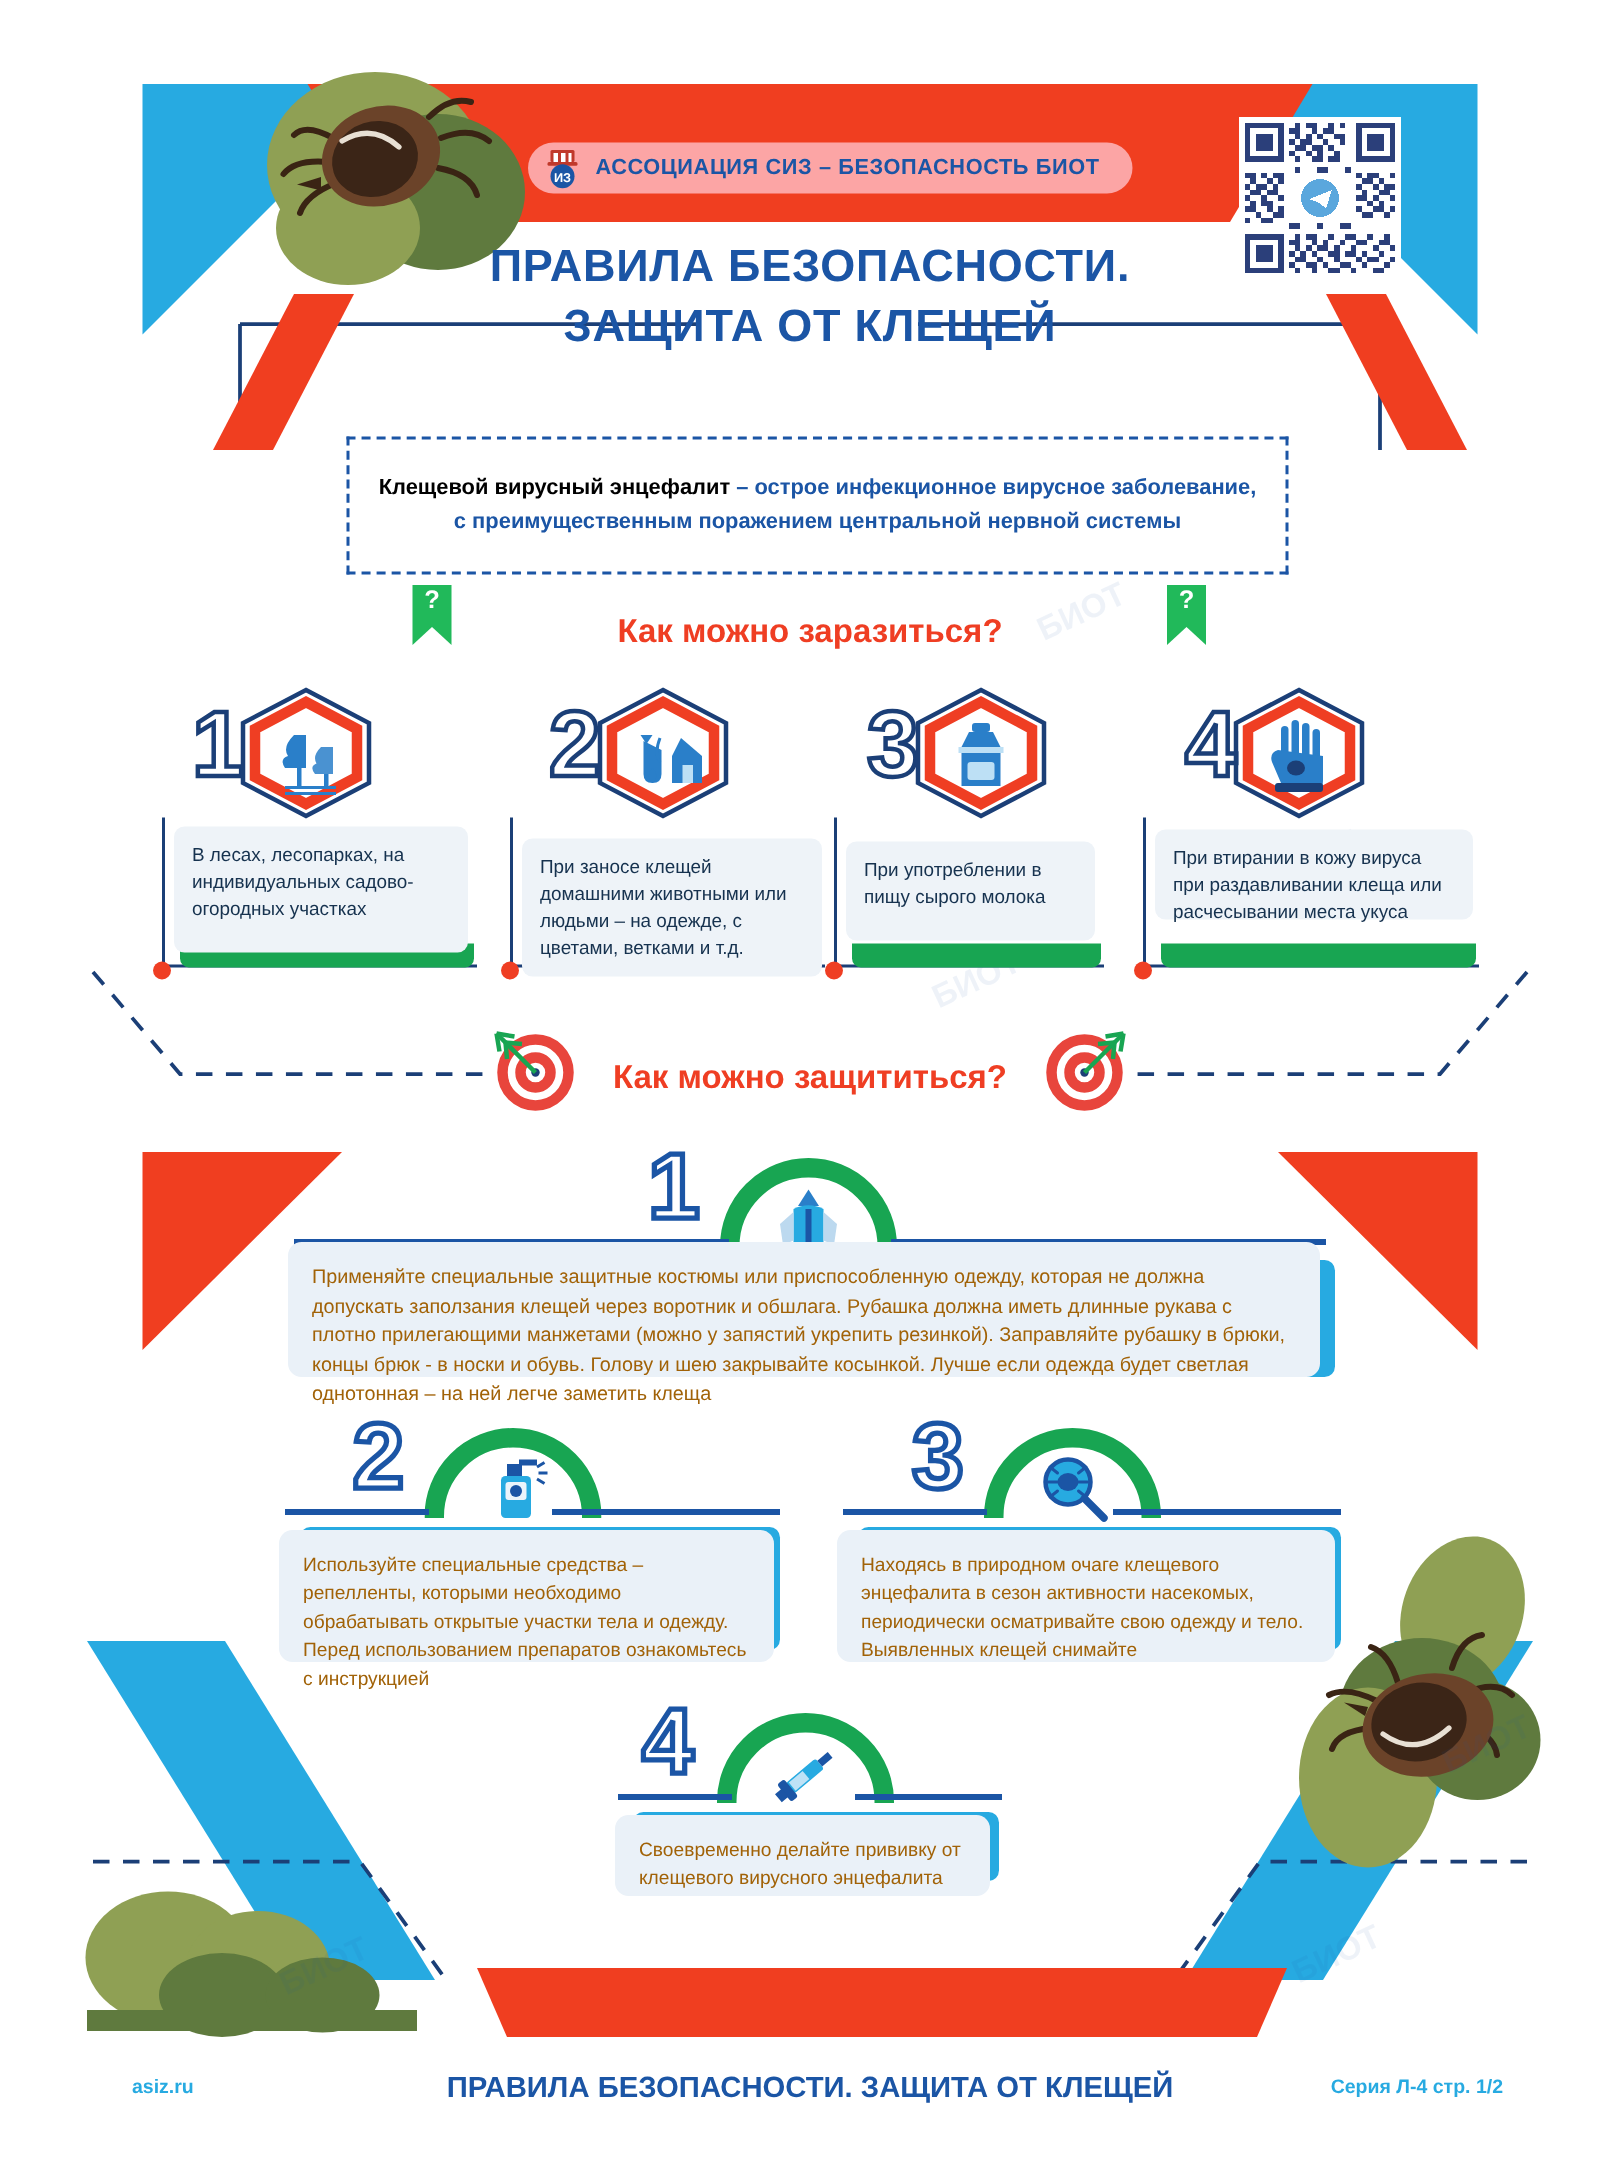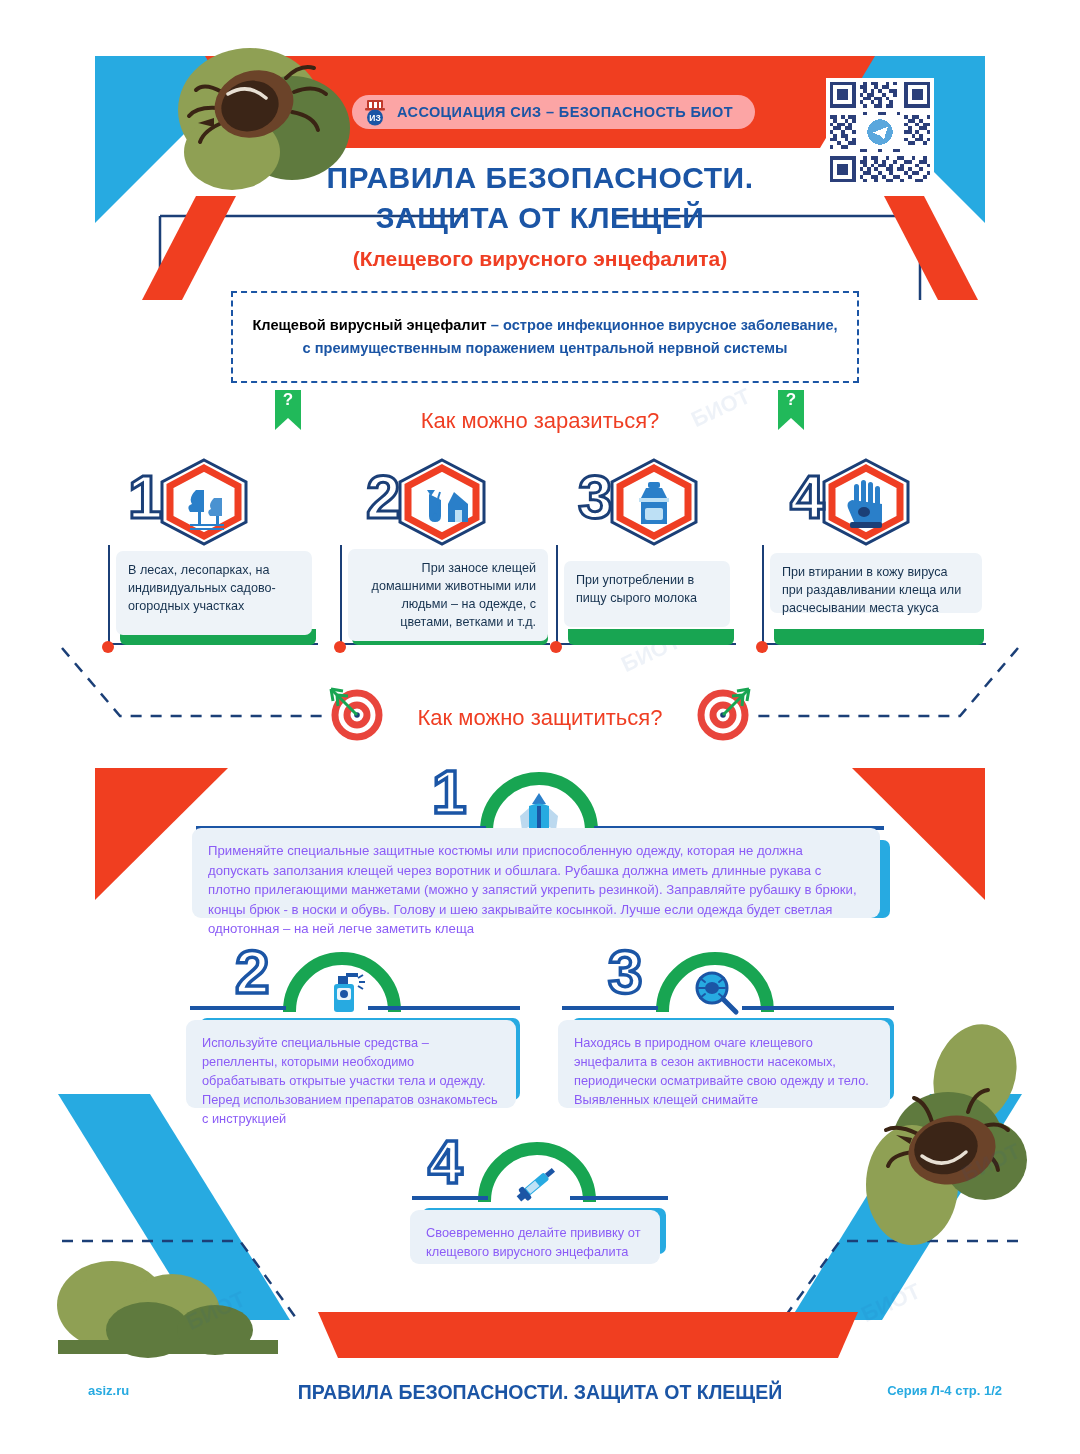--- a/index.html
+++ b/index.html
@@ -41,21 +41,21 @@
     position:absolute;left:231px;top:291px;width:628px;height:92px;
     border:2px dashed #1b55a5;box-sizing:border-box;
     display:flex;align-items:center;justify-content:center;text-align:center;
   }
   .def-box p{margin:0;font-size:14.6px;line-height:23px;color:#1b55a5;font-weight:bold;}
   .def-box .hl{color:#000000;}
 
   
   .sec-head{
     position:absolute;width:1080px;text-align:center;
-    color:#ef3e23;font-weight:normal;font-size:22px;
+    color:#ef3e23;font-weight:bold;font-size:22px;
   }
 
   
   .qpin{position:absolute;width:26px;height:40px;}
   .qpin .body{
     width:26px;height:28px;background:#21b95a;
     display:flex;align-items:flex-start;justify-content:center;
     color:#fff;font-weight:bold;font-size:17px;line-height:20px;
   }
   .qpin .tip{
@@ -94,21 +94,21 @@
     position:absolute;left:0;top:0;width:118px;height:118px;border-radius:50%;
     border:13px solid #18a552;box-sizing:border-box;
   }
   .pnum{
     position:absolute;font-size:62px;font-weight:bold;color:transparent;
     -webkit-text-stroke:3.5px #1b55a5;line-height:64px;
   }
   .pbox{
     position:absolute;background:#eaf1f8;border-radius:9px;
     padding:13px 16px;box-sizing:border-box;
-    font-size:13.2px;line-height:19.5px;color:#8b5cf6;
+    font-size:13.2px;line-height:19.5px;color:#a16207;
   }
   .pbox.small{font-size:12.8px;line-height:19px;margin-top:12px;}
   .pshadow{position:absolute;background:#27aae1;border-radius:7px;}
   .ptop{position:absolute;height:4px;background:#1b55a5;}
 
   
   .footer-bar{
     position:absolute;left:0;bottom:0;width:1080px;height:96px;background:#fff;
   }
   .f-left{position:absolute;left:88px;bottom:56px;color:#27aae1;font-size:13px;font-weight:bold;}
@@ -361,21 +361,20 @@
       </g>
       <circle cx="14.5" cy="14.5" r="4.2" fill="#fff"></circle>
       <circle cx="14.5" cy="14.5" r="3.4" fill="#5aa7dd"></circle>
       <path d="M12.6,14.7 L16.6,13.1 L15.6,16.4 L14.4,15.4 Z" fill="#fff"></path>
     </svg>
   </div>
 
   <div class="title-wrap">
     <div class="title-main">ПРАВИЛА БЕЗОПАСНОСТИ.</div>
     <div class="title-main">ЗАЩИТА ОТ КЛЕЩЕЙ</div>
-    <div class="title-sub">(Клещевого вирусного энцефалита)</div>
   </div>
 
   <div class="def-box">
     <p>
       <span class="hl">Клещевой вирусный энцефалит</span><span> – острое инфекционное вирусное заболевание,</span><br>
       <span>с преимущественным поражением центральной нервной системы</span>
     </p>
   </div>
 
   <div class="sec-head" style="top:408px;">Как можно заразиться?</div>
@@ -426,21 +425,21 @@
         <path d="M44,34 q-4,10 0,16" stroke="#2a7fc9" stroke-width="2" fill="none"></path>
         <polygon points="58,34 72,46 72,64 52,64 52,46"></polygon>
         <rect x="59" y="52" width="7" height="12" fill="#bde0f5"></rect>
       </g>
       <path d="M39,54 q-5,6 0,10 q5,-4 0,-10" fill="#2a7fc9"></path>
     </svg>
   </div>
   <div class="inf-card" style="left:340px;width:210px;">
     <div class="inf-frame" style="width:210px;height:100px;border-top:none;border-right:none;"></div>
     <div class="inf-green" style="left:12px;top:84px;width:196px;height:16px;border-radius:0 0 6px 6px;"></div>
-    <div class="inf-note" style="left:8px;top:4px;width:200px;height:92px;text-align:right;">При заносе клещей домашними животными или людьми – на одежде, с цветами, ветками и т.д.</div>
+    <div class="inf-note" style="left:8px;top:14px;width:200px;height:92px;">При заносе клещей домашними животными или людьми – на одежде, с цветами, ветками и т.д.</div>
     <div class="inf-dot" style="left:-6px;top:96px;"></div>
   </div>
 
   <div class="badge" style="left:578px;">
     <div class="num">3</div>
     <svg class="hexout" viewBox="0 0 92 88">
       <polygon points="46,2 88,24 88,64 46,86 4,64 4,24" fill="none" stroke="#1b3f77" stroke-width="3"></polygon>
       <polygon points="46,10 80,28 80,60 46,78 12,60 12,28" fill="none" stroke="#ef3e23" stroke-width="7"></polygon>
       <g fill="#2a7fc9">
         <rect x="40" y="24" width="12" height="6" rx="2"></rect>

